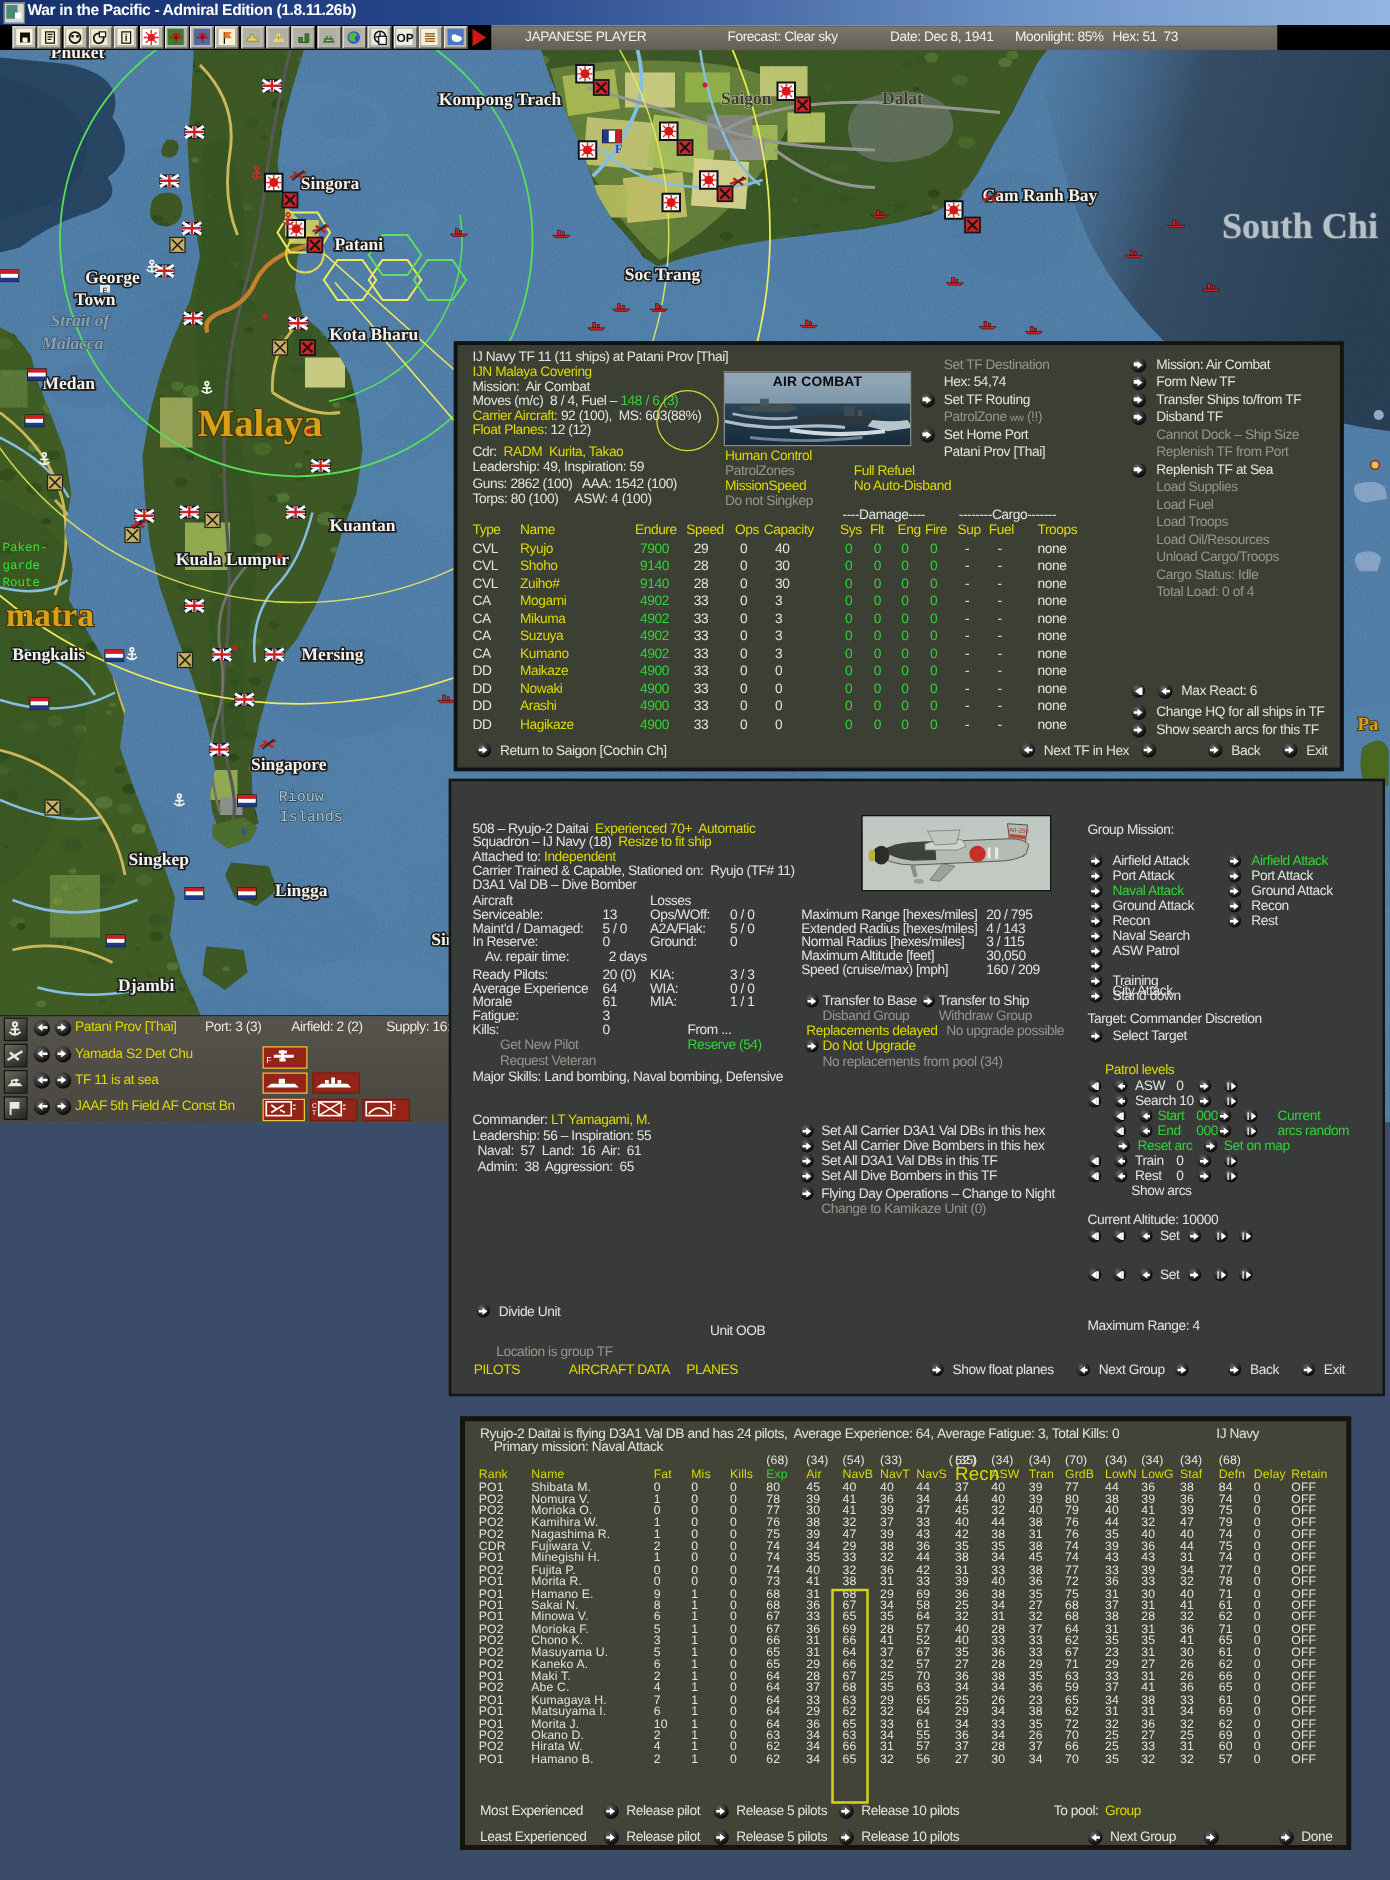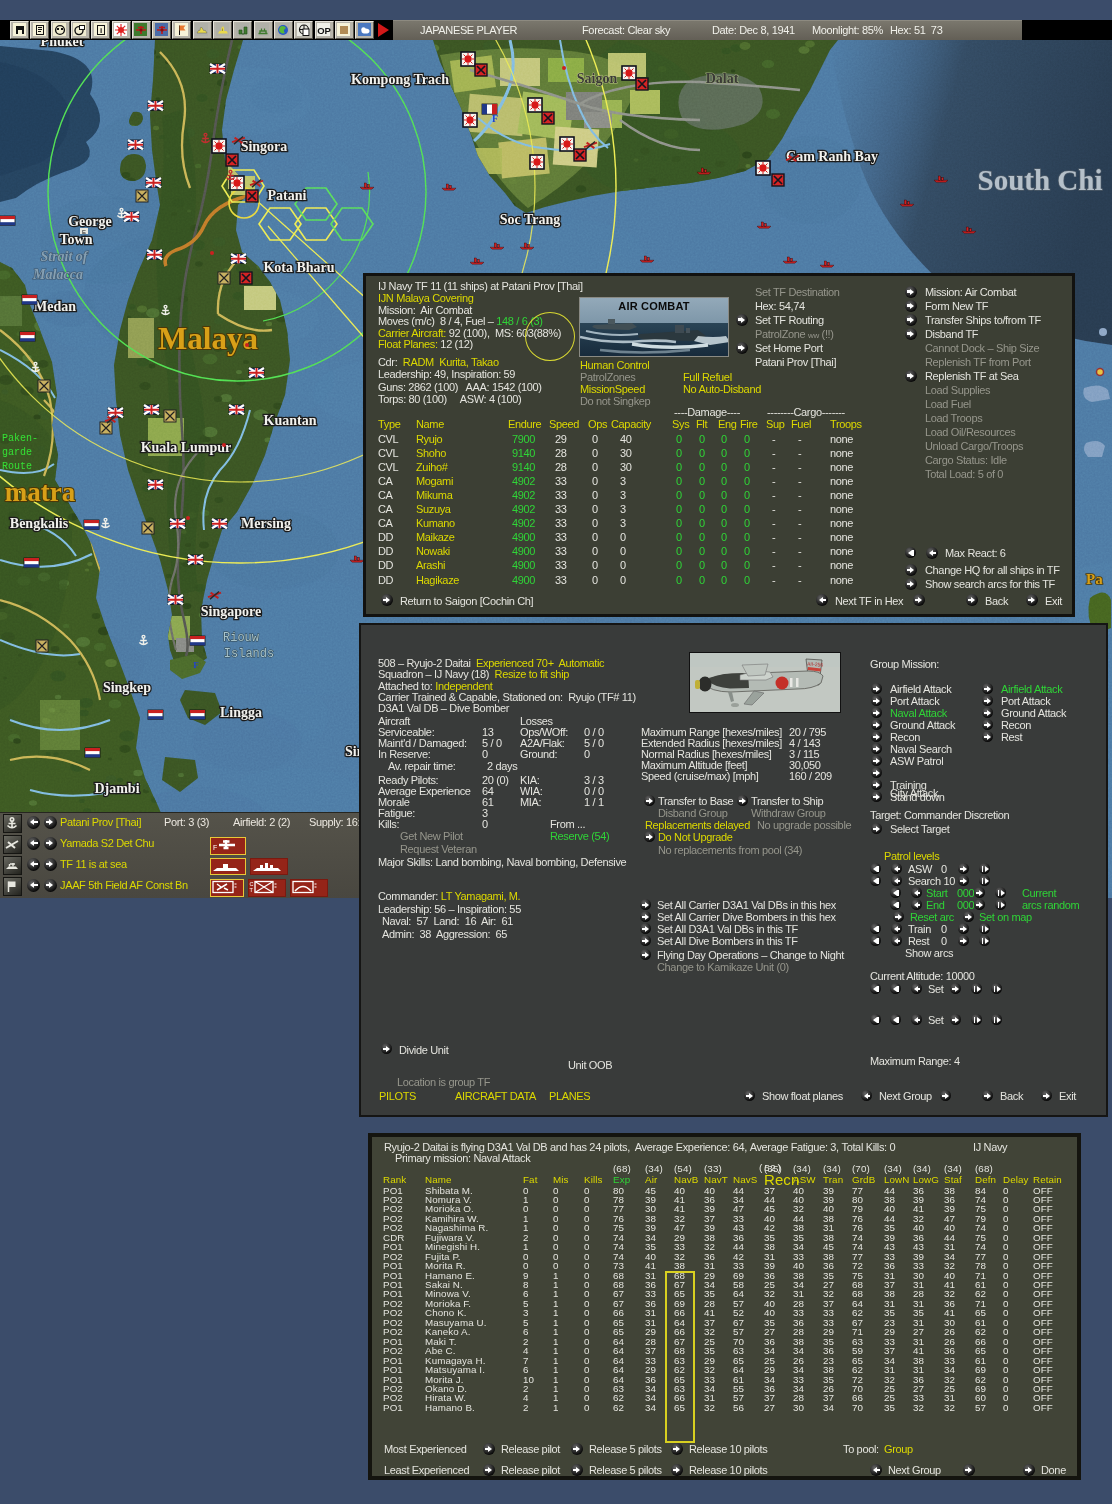--- a/index.html
+++ b/index.html
@@ -18,20 +18,28 @@
 .sp::after{left:2.8px;}
 .sp2::before{content:"";position:absolute;left:2.8px;top:3px;width:1.6px;height:6px;background:#fff;}
 .sp2::after{left:5.6px;border-left-width:4.4px;}
 .pan{position:absolute;background-image:
  radial-gradient(ellipse 320px 200px at 22% 28%, rgba(255,255,255,0.05), rgba(255,255,255,0) 70%),
  radial-gradient(ellipse 420px 280px at 72% 68%, rgba(0,0,0,0.1), rgba(0,0,0,0) 70%),
  radial-gradient(ellipse 250px 160px at 50% 90%, rgba(255,255,255,0.04), rgba(255,255,255,0) 70%);}
 </style></head><body>
 <div id="root">
 
+<div style="position:absolute;left:0;top:0;width:1112px;height:20px;
+ background:linear-gradient(90deg,#16306e 0%,#28488c 35%,#6f95c8 75%,#93b4e0 100%);">
+ <div style="position:absolute;left:3px;top:2px;width:15px;height:15px;background:#d8d8d0;border:1px solid #777;">
+  <div style="position:absolute;left:1px;top:1px;width:9px;height:11px;background:#4a8a7a;"></div>
+  <div style="position:absolute;left:8px;top:7px;width:5px;height:5px;background:#fff;"></div>
+ </div>
+ <span class="t b" style="left:22px;top:3px;font-size:12.5px;color:#fff;letter-spacing:-0.3px;">War in the Pacific - Admiral Edition (1.8.11.26b)</span>
+</div>
 <div style="position:absolute;left:0;top:20px;width:1112px;height:20px;background:#000;">
       <div style="position:absolute;left:393px;top:0;width:629px;height:20px;background:linear-gradient(180deg,#7a776d,#635f56);border-top:1px solid #8d8a80;box-sizing:border-box;"></div>
       <div style="position:absolute;left:10px;top:1px;width:19px;height:18px;background:#b8b5ab;
     border-top:1.5px solid #e8e5dc;border-left:1.5px solid #e8e5dc;border-right:1.5px solid #555249;border-bottom:1.5px solid #555249;box-sizing:border-box;">
     <div style="position:absolute;left:1.5px;top:1px;width:13px;height:12.5px;background:#f6f2d8;">
     <svg width="14" height="13" viewBox="0 0 14 13" style="position:absolute;left:0;top:0;">
             <rect x="3" y="3" width="8" height="8" fill="#111"></rect>
             <rect x="5" y="7" width="4" height="4" fill="#f6f2d8"></rect>
           </svg>
         </div>
@@ -1969,21 +1977,21 @@
     <span class="t gy" style="left:925px;top:342.5px;">Cannot Dock – Ship Size</span>
     <span class="t gy" style="left:925px;top:356.5px;">Replenish TF from Port</span>
     <span class="arr" style="left:905px;top:369.5px;width:12px;height:12px;"></span>
     <span class="t" style="left:925px;top:370.5px;">Replenish TF at Sea</span>
     <span class="t gy" style="left:925px;top:384.5px;">Load Supplies</span>
     <span class="t gy" style="left:925px;top:398.5px;">Load Fuel</span>
     <span class="t gy" style="left:925px;top:412.5px;">Load Troops</span>
     <span class="t gy" style="left:925px;top:426.5px;">Load Oil/Resources</span>
     <span class="t gy" style="left:925px;top:440.5px;">Unload Cargo/Troops</span>
     <span class="t gy" style="left:925px;top:454.5px;">Cargo Status: Idle</span>
-    <span class="t gy" style="left:925px;top:468.5px;">Total Load: 5 of 0</span>
+    <span class="t gy" style="left:925px;top:468.5px;">Total Load: 0 of 4</span>
     <span class="arr arl sp" style="left:905px;top:547px;width:11px;height:11px;"></span>
     <span class="arr arl" style="left:926px;top:547px;width:12px;height:12px;"></span>
     <span class="t" style="left:945px;top:548px;">Max React: 6</span>
     <span class="arr" style="left:905px;top:564px;width:12px;height:12px;"></span>
     <span class="t" style="left:925px;top:565px;">Change HQ for all ships in TF</span>
     <span class="arr" style="left:905px;top:578px;width:12px;height:12px;"></span>
     <span class="t" style="left:925px;top:579px;">Show search arcs for this TF</span>
     <span class="t" style="left:674px;top:407px;">----Damage----</span>
     <span class="t" style="left:767px;top:407px;">--------Cargo-------</span>
     <span class="t y" style="left:378px;top:419px;">Type</span>

